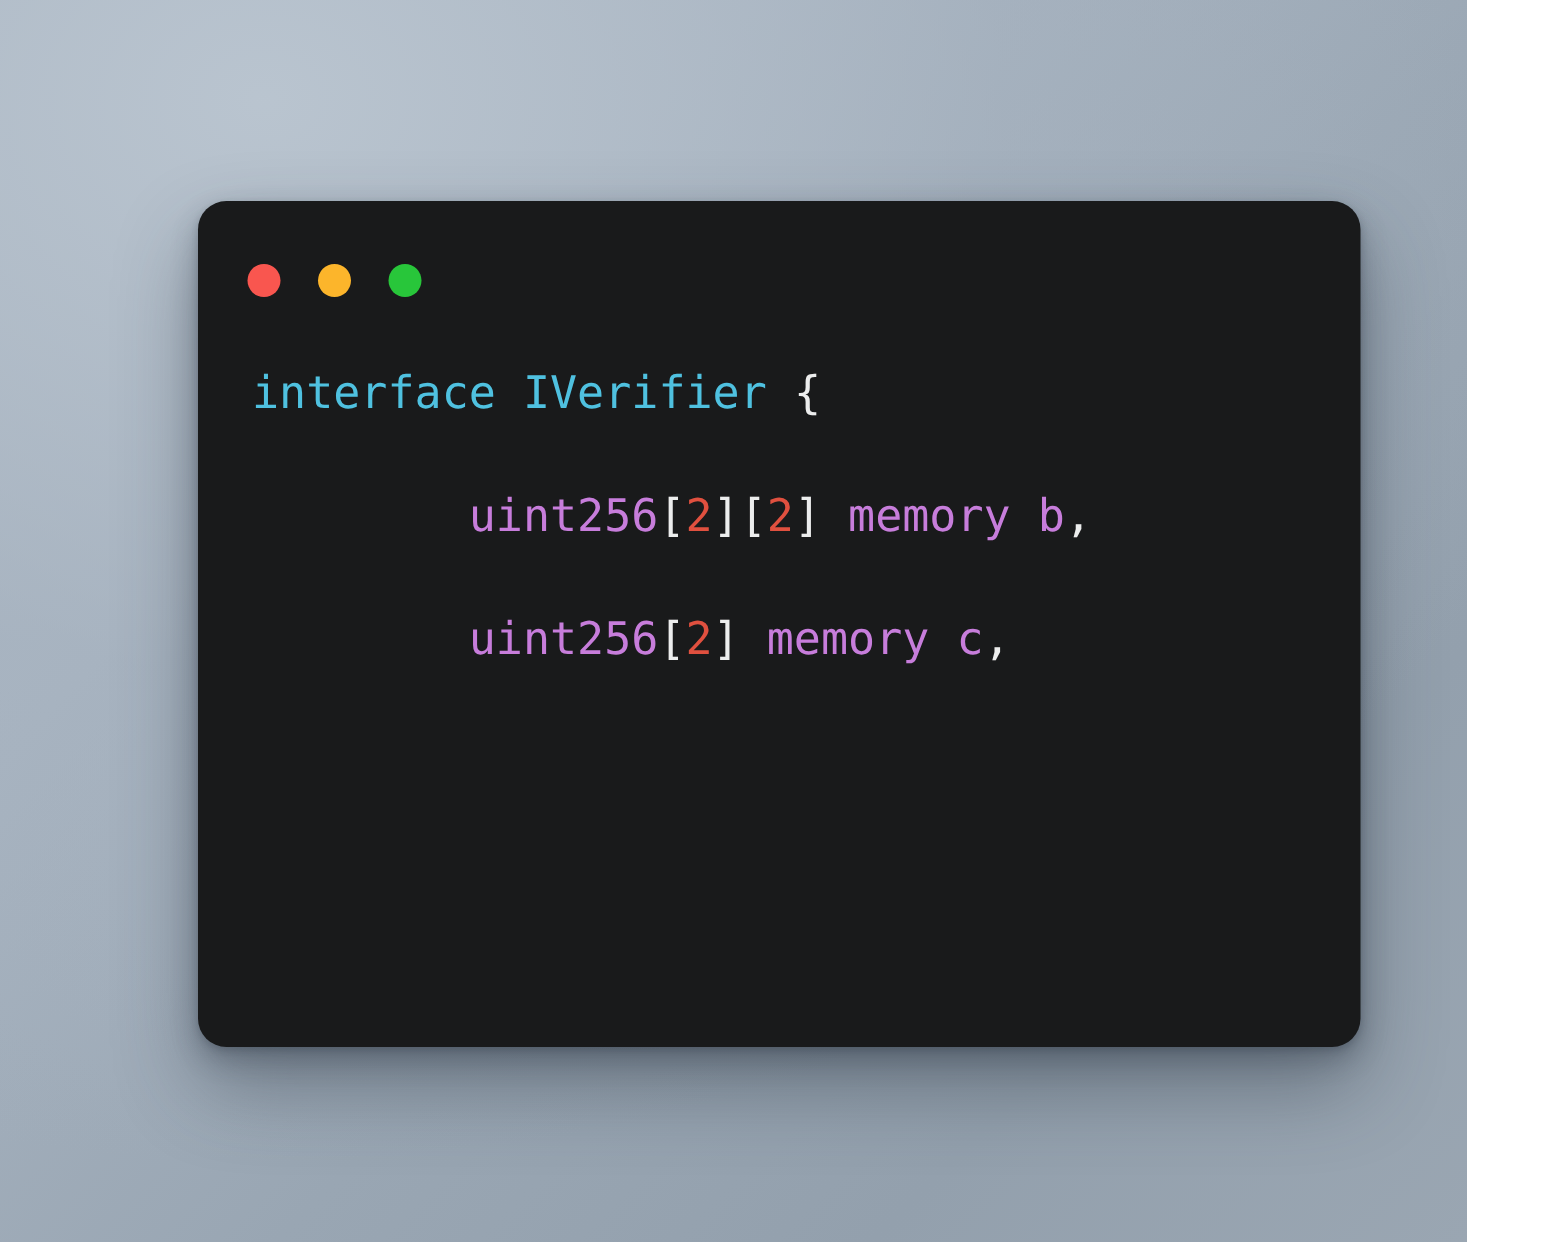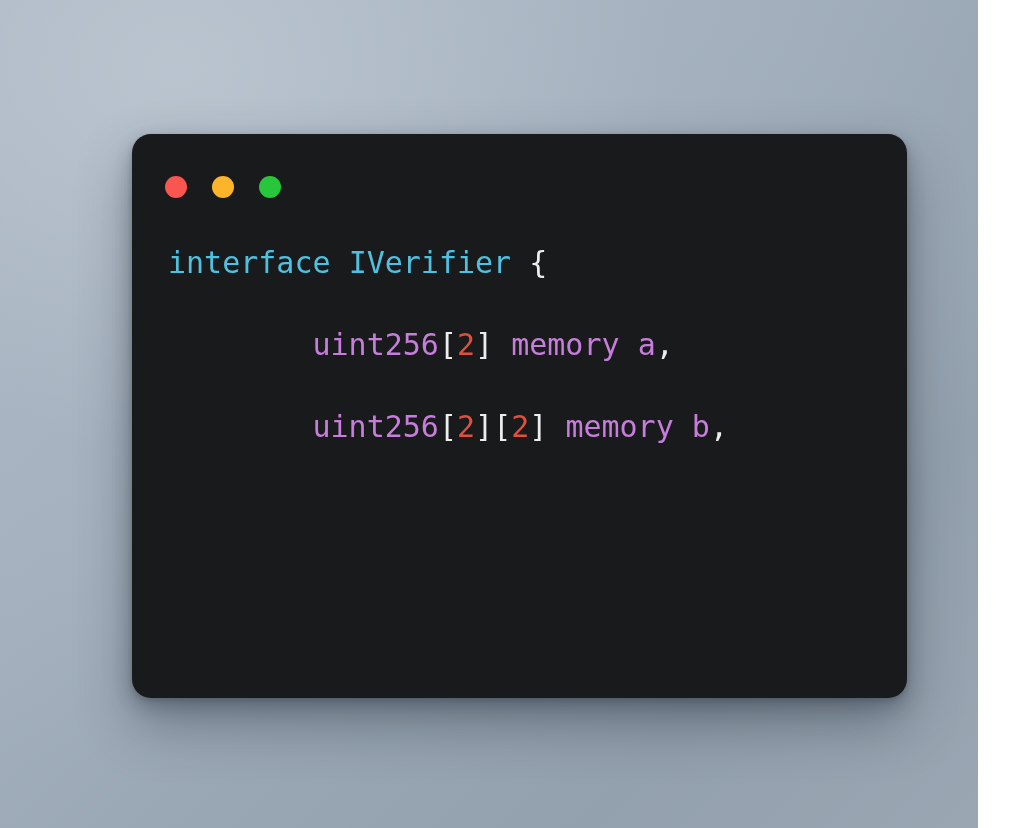--- a/index.html
+++ b/index.html
@@ -95,21 +95,21 @@
   <div class="code-card">
 
     <div class="titlebar">
       <span class="dot dot-close" style="background: rgb(249, 86, 79);"></span>
       <span class="dot dot-min" style="background: rgb(252, 181, 43);"></span>
       <span class="dot dot-max" style="background: rgb(40, 198, 58);"></span>
     </div>
 
     <div class="code-area">
       <pre class="code-block" id="code-block"><span class="code-line"><span class="tok-ident">interface</span><span class="tok-plain"> </span><span class="tok-ident">IVerifier</span><span class="tok-plain"> </span><span class="tok-punc">{</span></span>
-<span class="code-line"><span class="tok-plain">        </span><span class="tok-type">uint256</span><span class="tok-punc">[</span><span class="tok-num">2</span><span class="tok-punc">]</span><span class="tok-plain"> </span><span class="tok-kw">memory</span><span class="tok-plain"> </span><span class="tok-kw">a</span><span class="tok-punc">,</span></span>
 <span class="code-line"><span class="tok-plain">        </span><span class="tok-type">uint256</span><span class="tok-punc">[</span><span class="tok-num">2</span><span class="tok-punc">]</span><span class="tok-punc">[</span><span class="tok-num">2</span><span class="tok-punc">]</span><span class="tok-plain"> </span><span class="tok-kw">memory</span><span class="tok-plain"> </span><span class="tok-kw">b</span><span class="tok-punc">,</span></span>
+<span class="code-line"><span class="tok-plain">        </span><span class="tok-type">uint256</span><span class="tok-punc">[</span><span class="tok-num">2</span><span class="tok-punc">]</span><span class="tok-plain"> </span><span class="tok-kw">memory</span><span class="tok-plain"> </span><span class="tok-kw">c</span><span class="tok-punc">,</span></span>
 
 </pre>
     </div>
 
   </div>
 
 </div>
 
 </body></html>

